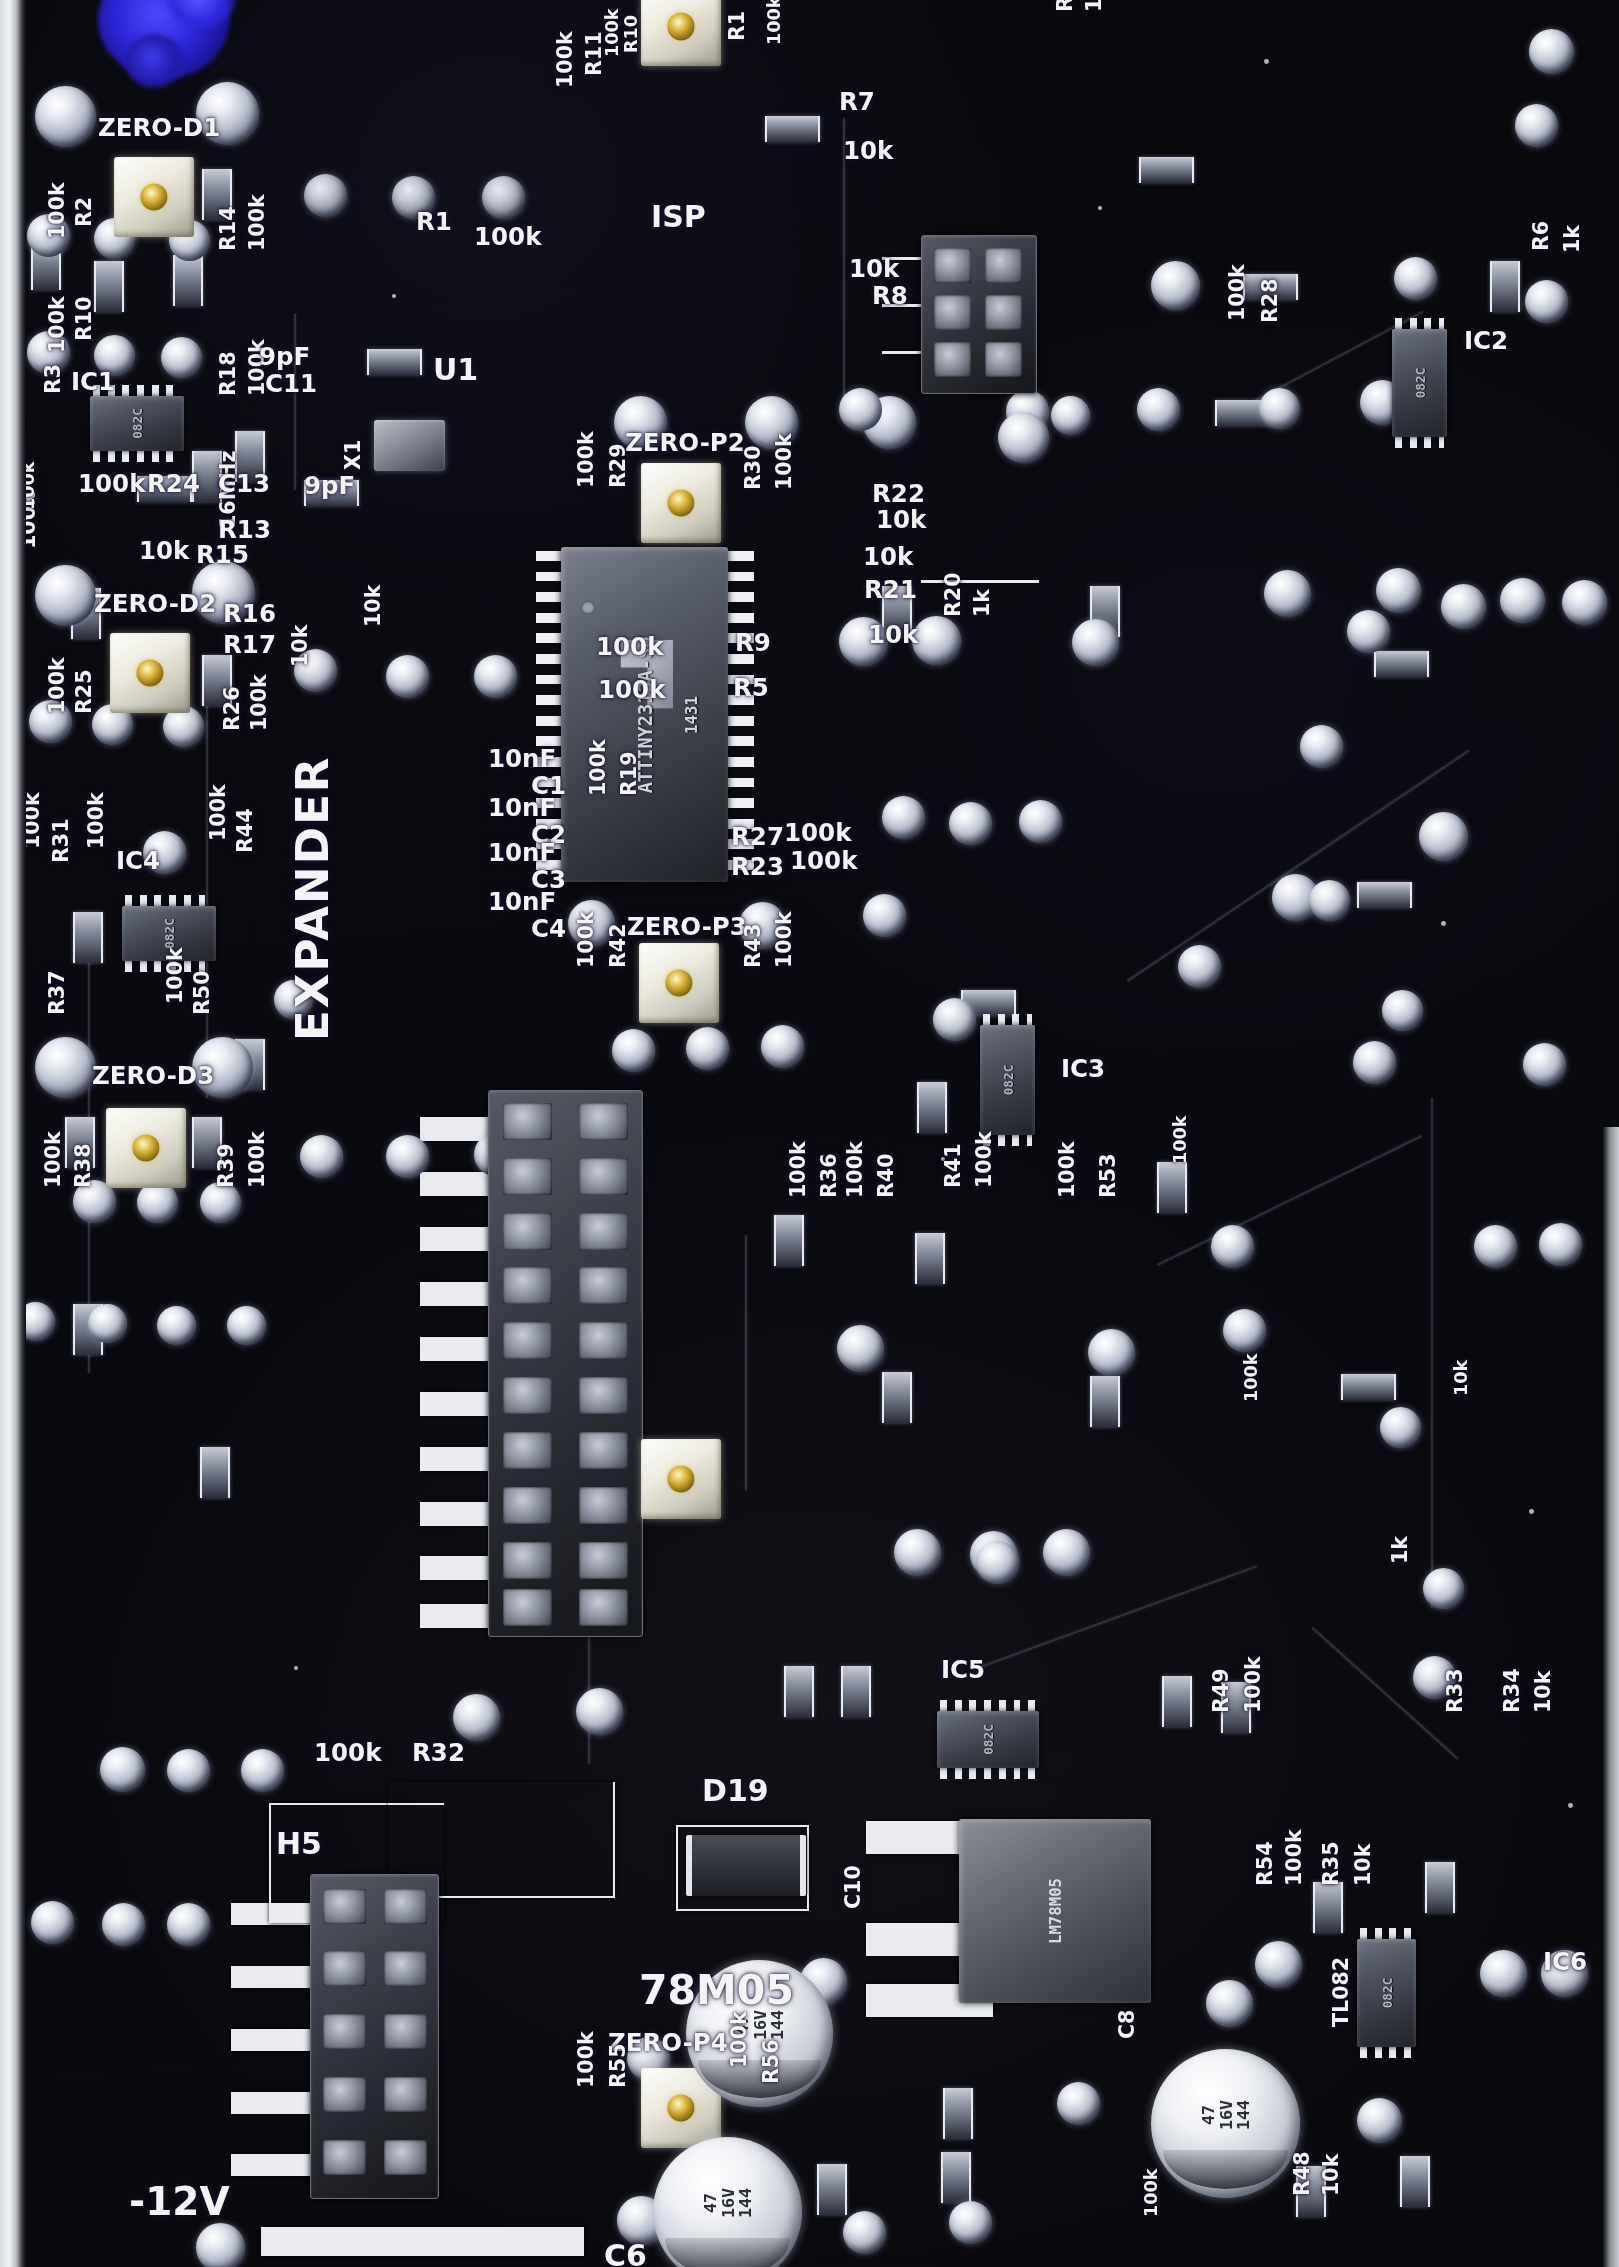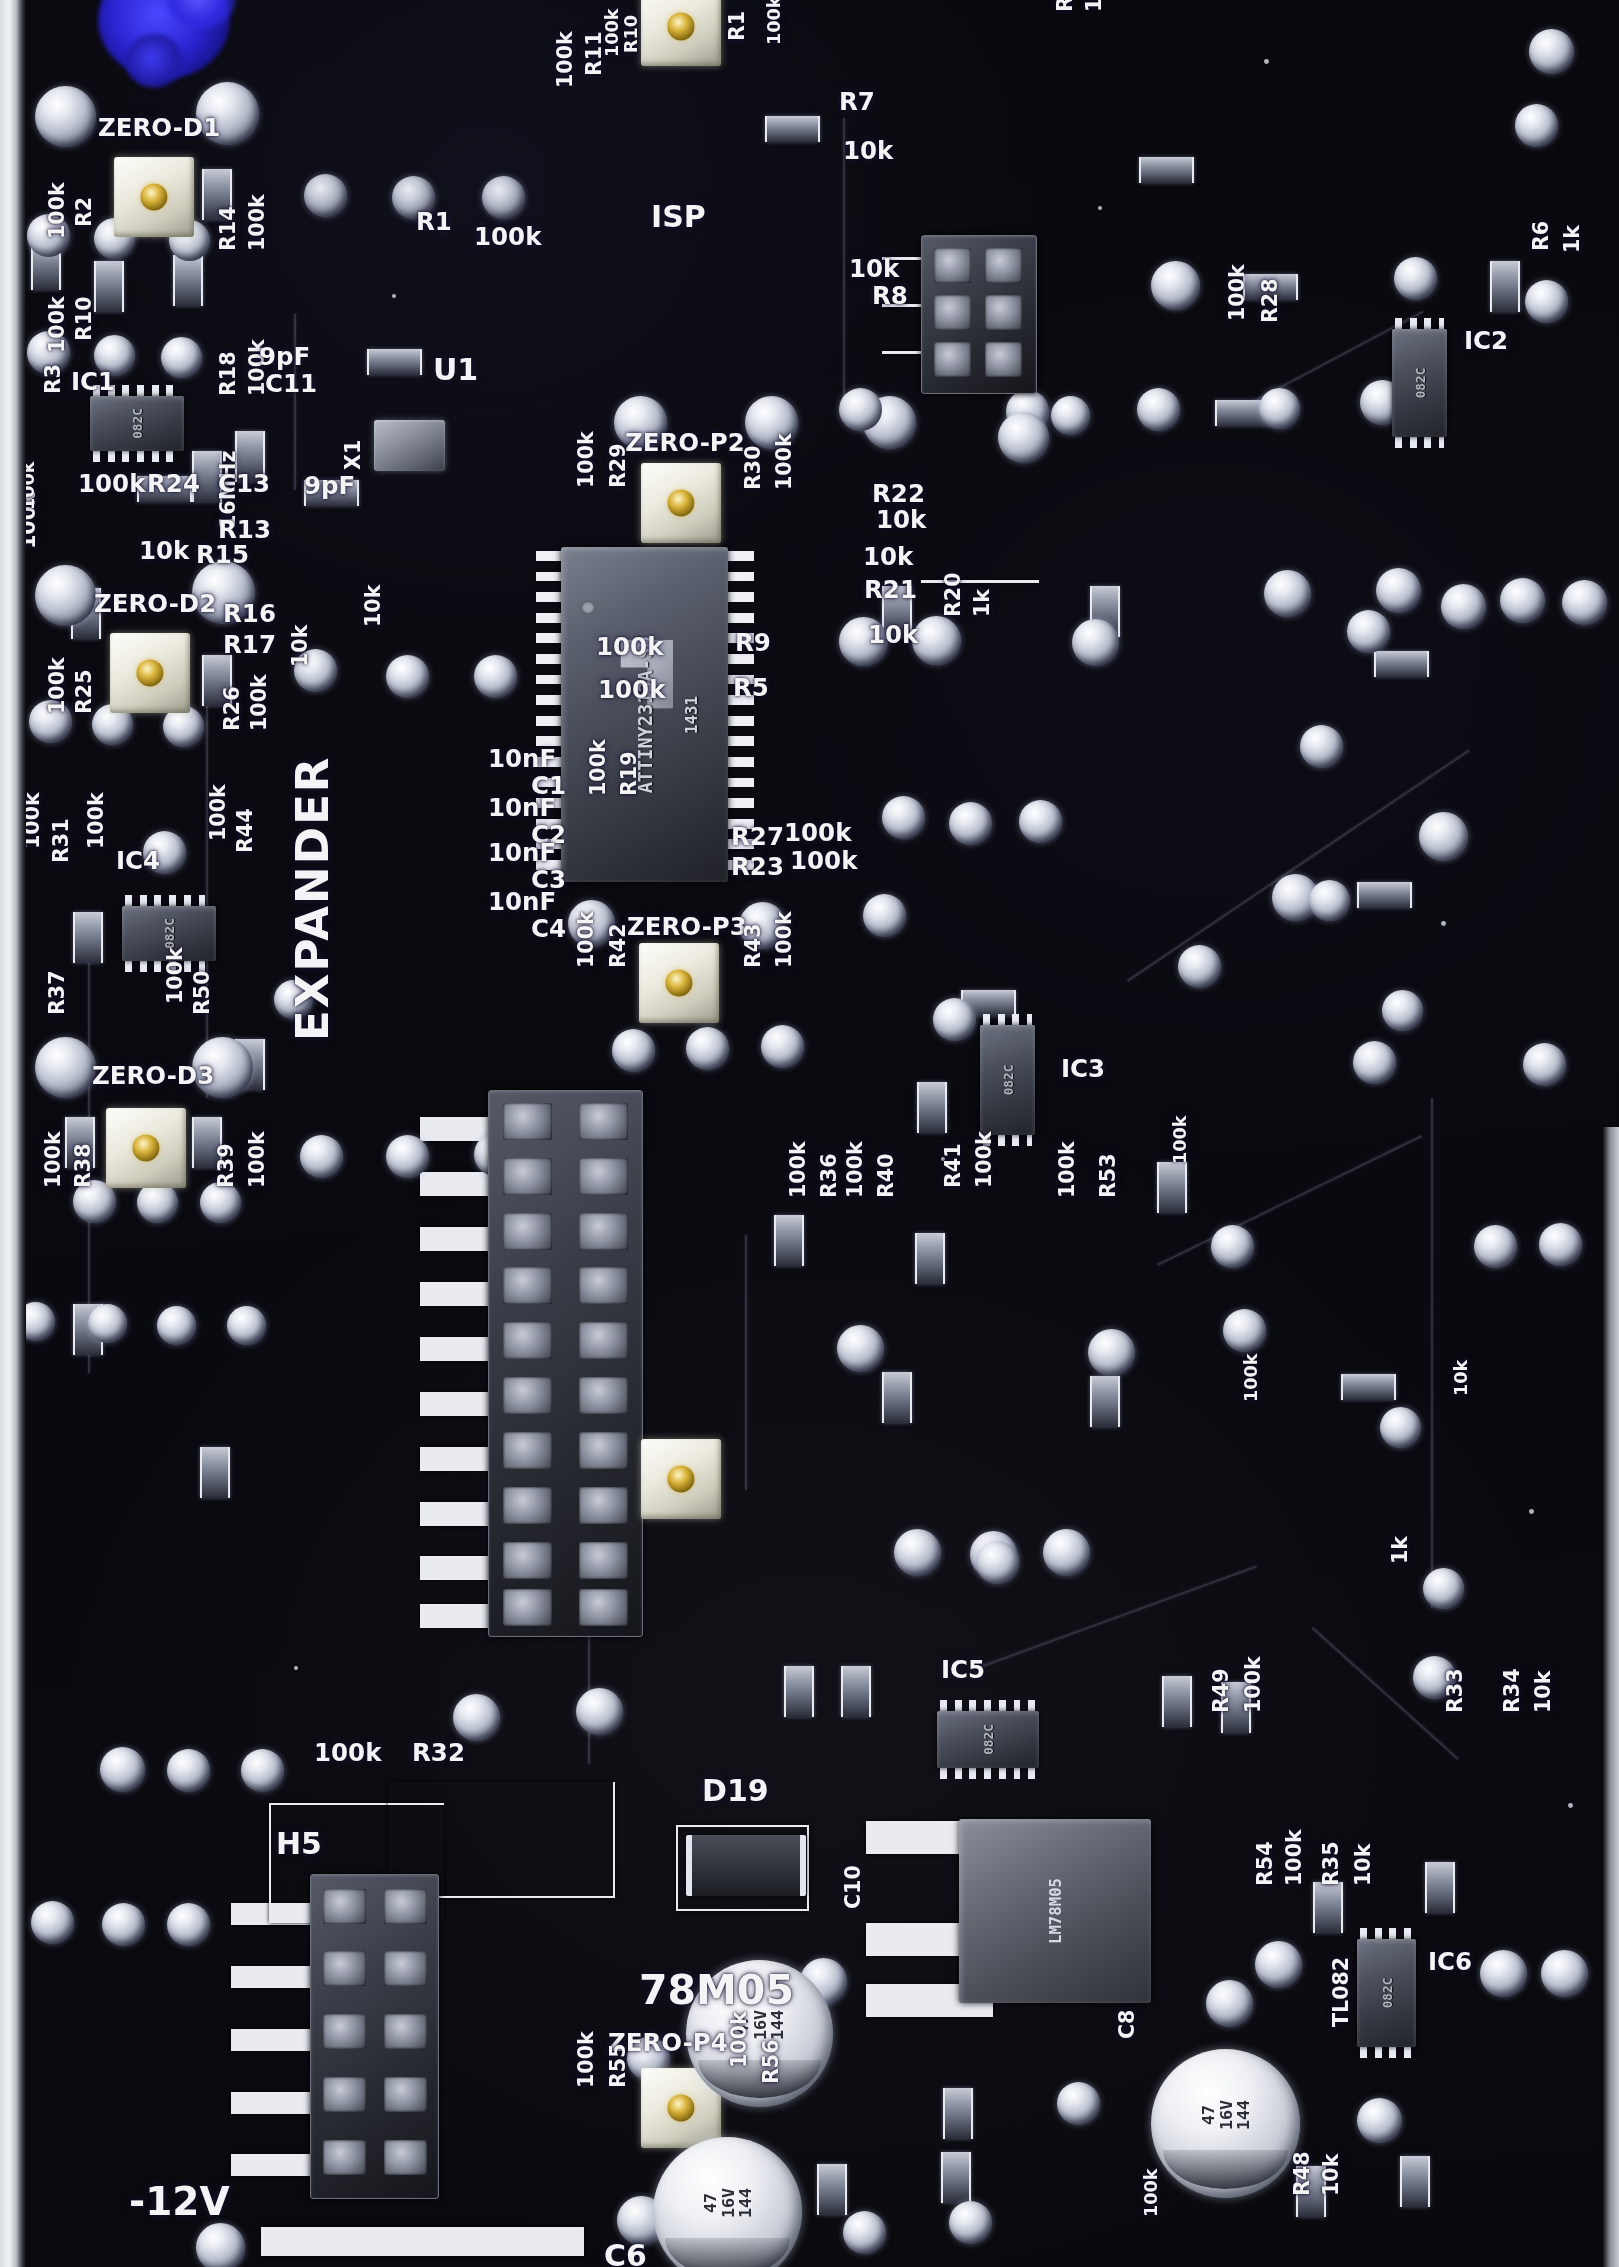--- a/index.html
+++ b/index.html
@@ -640,21 +640,21 @@
   <div class="sk sm rot" style="left:1353px;top:1886px;">10k</div>
 
   <div class="sk" style="left:314px;top:1741px;">100k</div>
   <div class="sk" style="left:412px;top:1741px;">R32</div>
 
   <div class="sk lg" style="left:702px;top:1776px;">D19</div>
   <div class="sk lg" style="left:276px;top:1829px;">H5</div>
   <div class="sk sm rot" style="left:843px;top:1909px;">C10</div>
   <div class="sk lg" style="left:639px;top:1970px;font-size:41px;">78M05</div>
   <div class="sk" style="left:608px;top:2031px;">ZERO-P4</div>
-  <div class="sk" style="left:1428px;top:1950px;">IC6</div>
+  <div class="sk" style="left:1543px;top:1950px;">IC6</div>
   <div class="sk sm rot" style="left:1331px;top:2027px;">TL082</div>
   <div class="sk sm rot" style="left:1292px;top:2196px;">R48</div>
   <div class="sk sm rot" style="left:1321px;top:2196px;">10k</div>
   <div class="sk sm rot" style="left:1117px;top:2039px;">C8</div>
   <div class="sk lg" style="left:129px;top:2182px;font-size:39px;">-12V</div>
   <div class="sk lg" style="left:604px;top:2241px;">C6</div>
   <div class="sk sm rot" style="left:576px;top:2088px;">100k</div>
   <div class="sk sm rot" style="left:608px;top:2088px;">R55</div>
   <div class="sk sm rot" style="left:761px;top:2084px;">R56</div>
   <div class="sk sm rot" style="left:729px;top:2068px;">100k</div>

